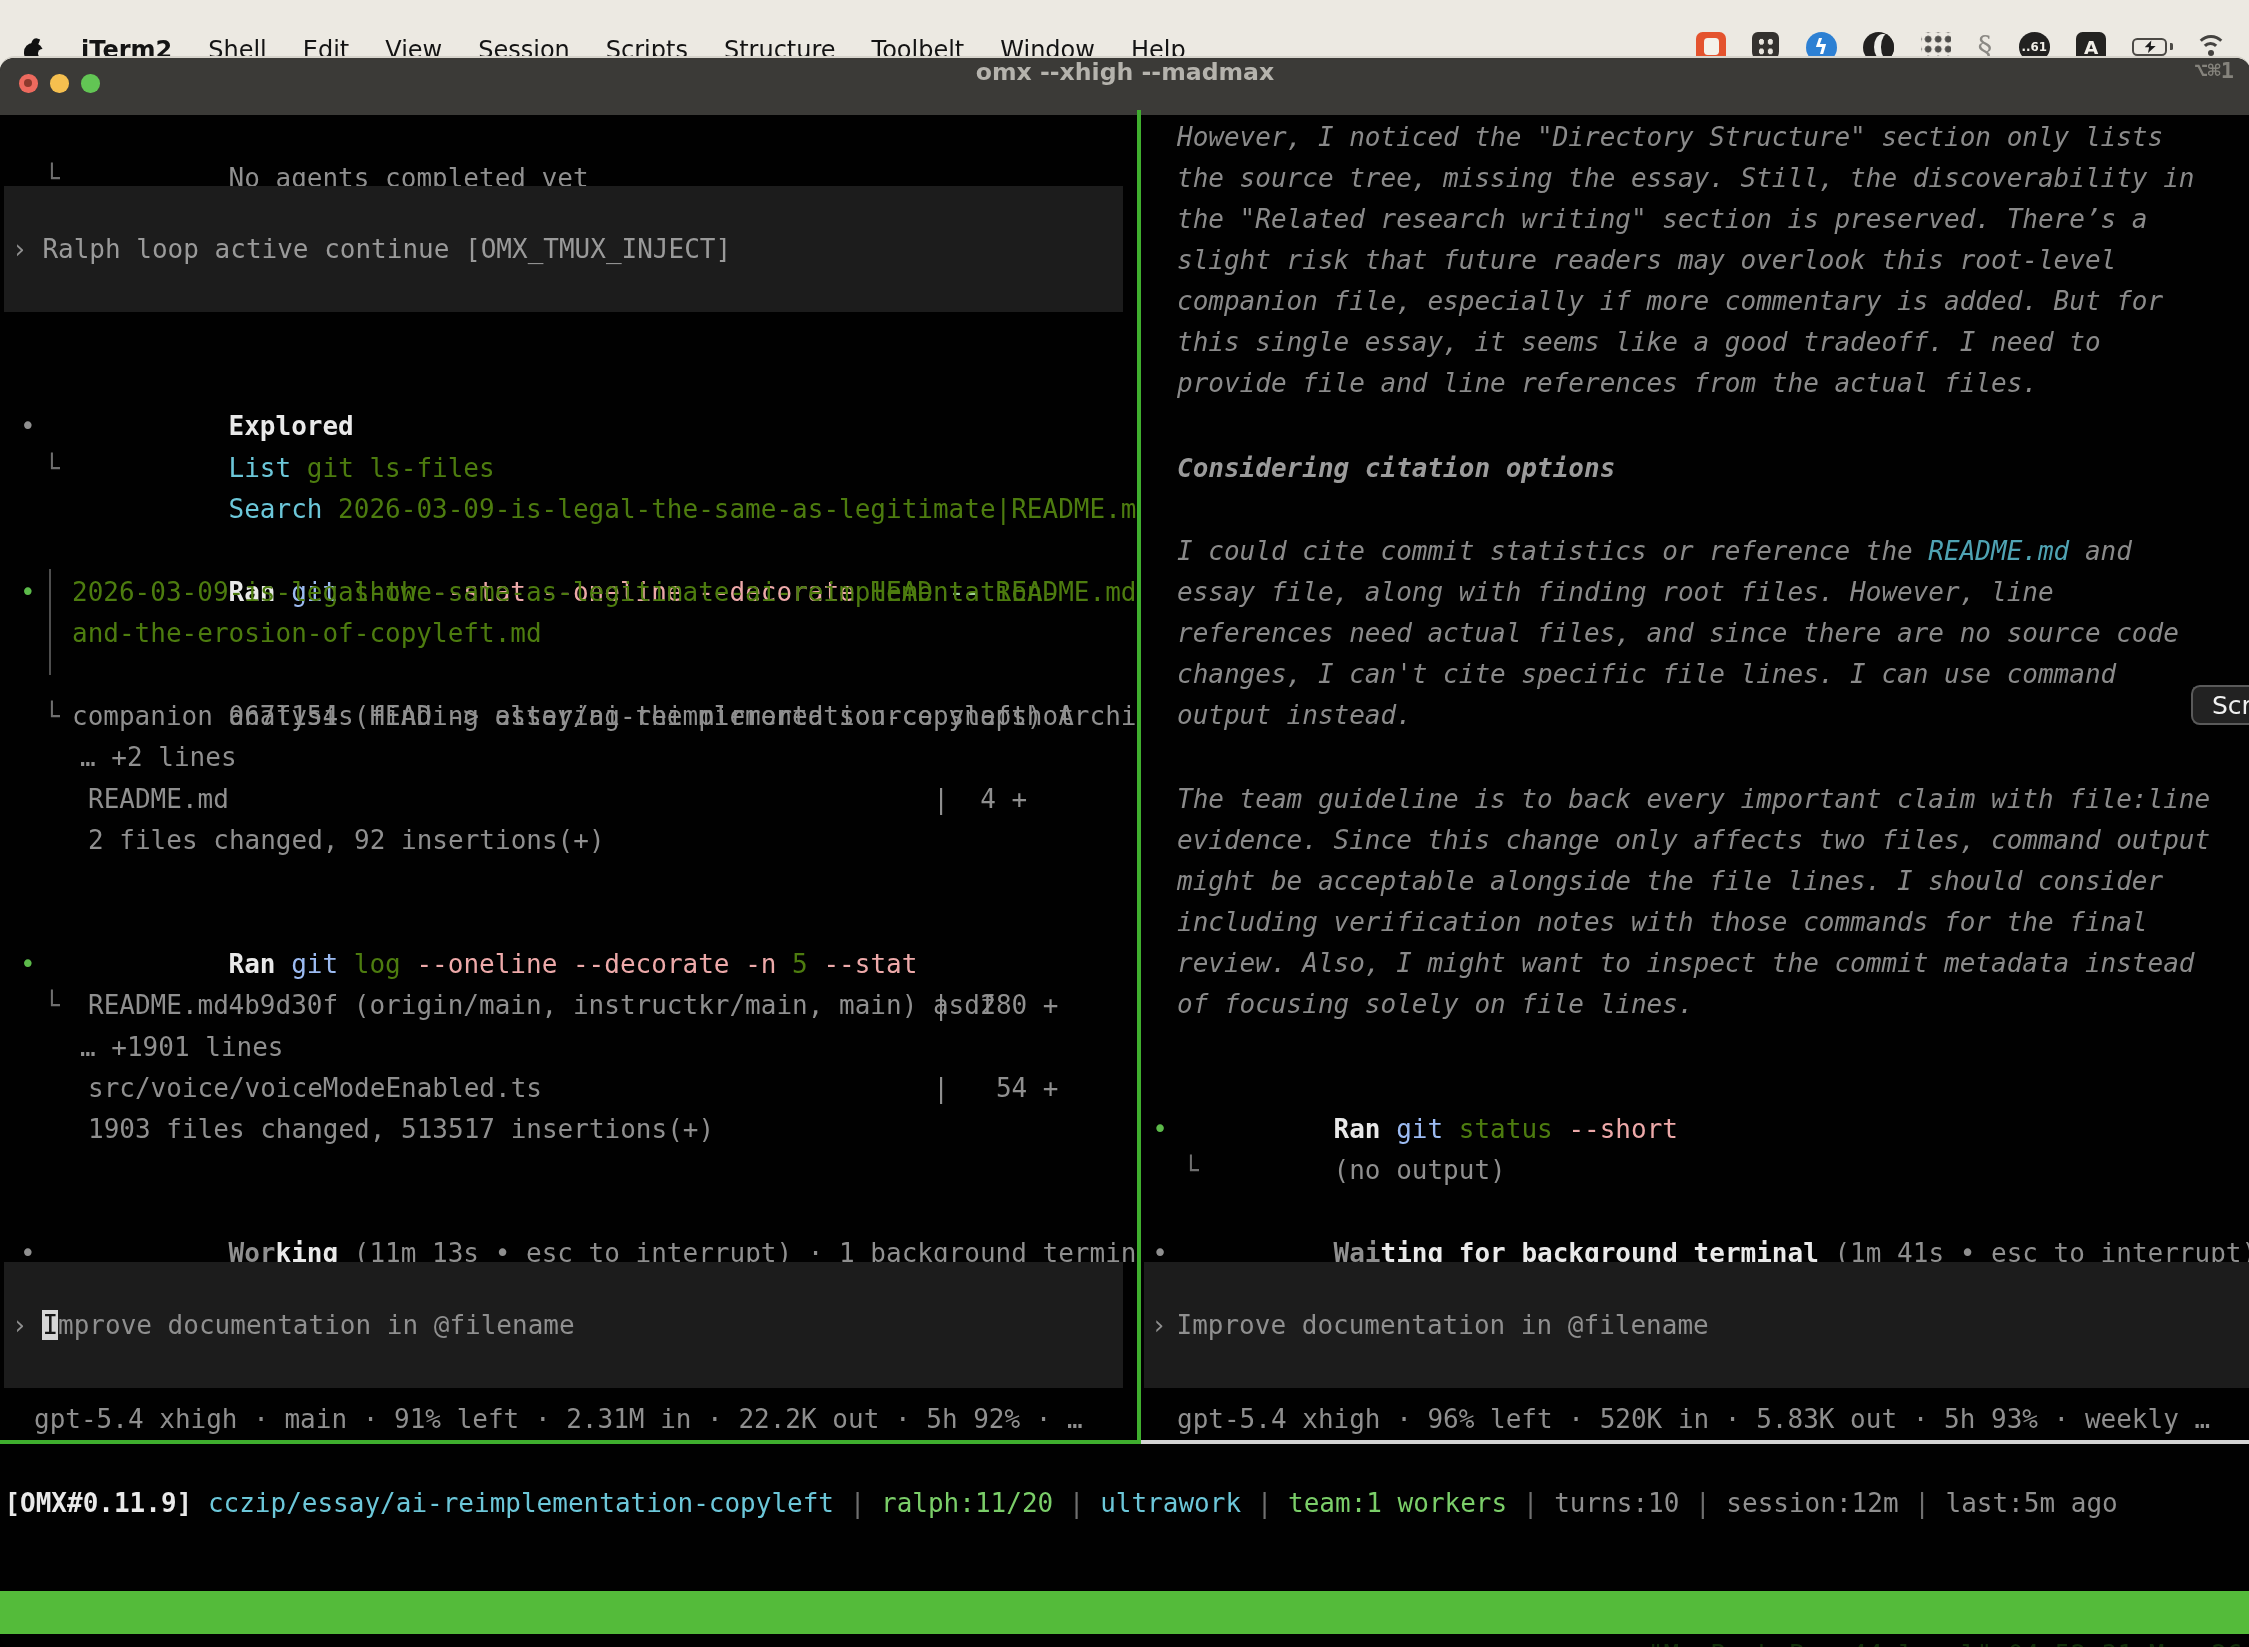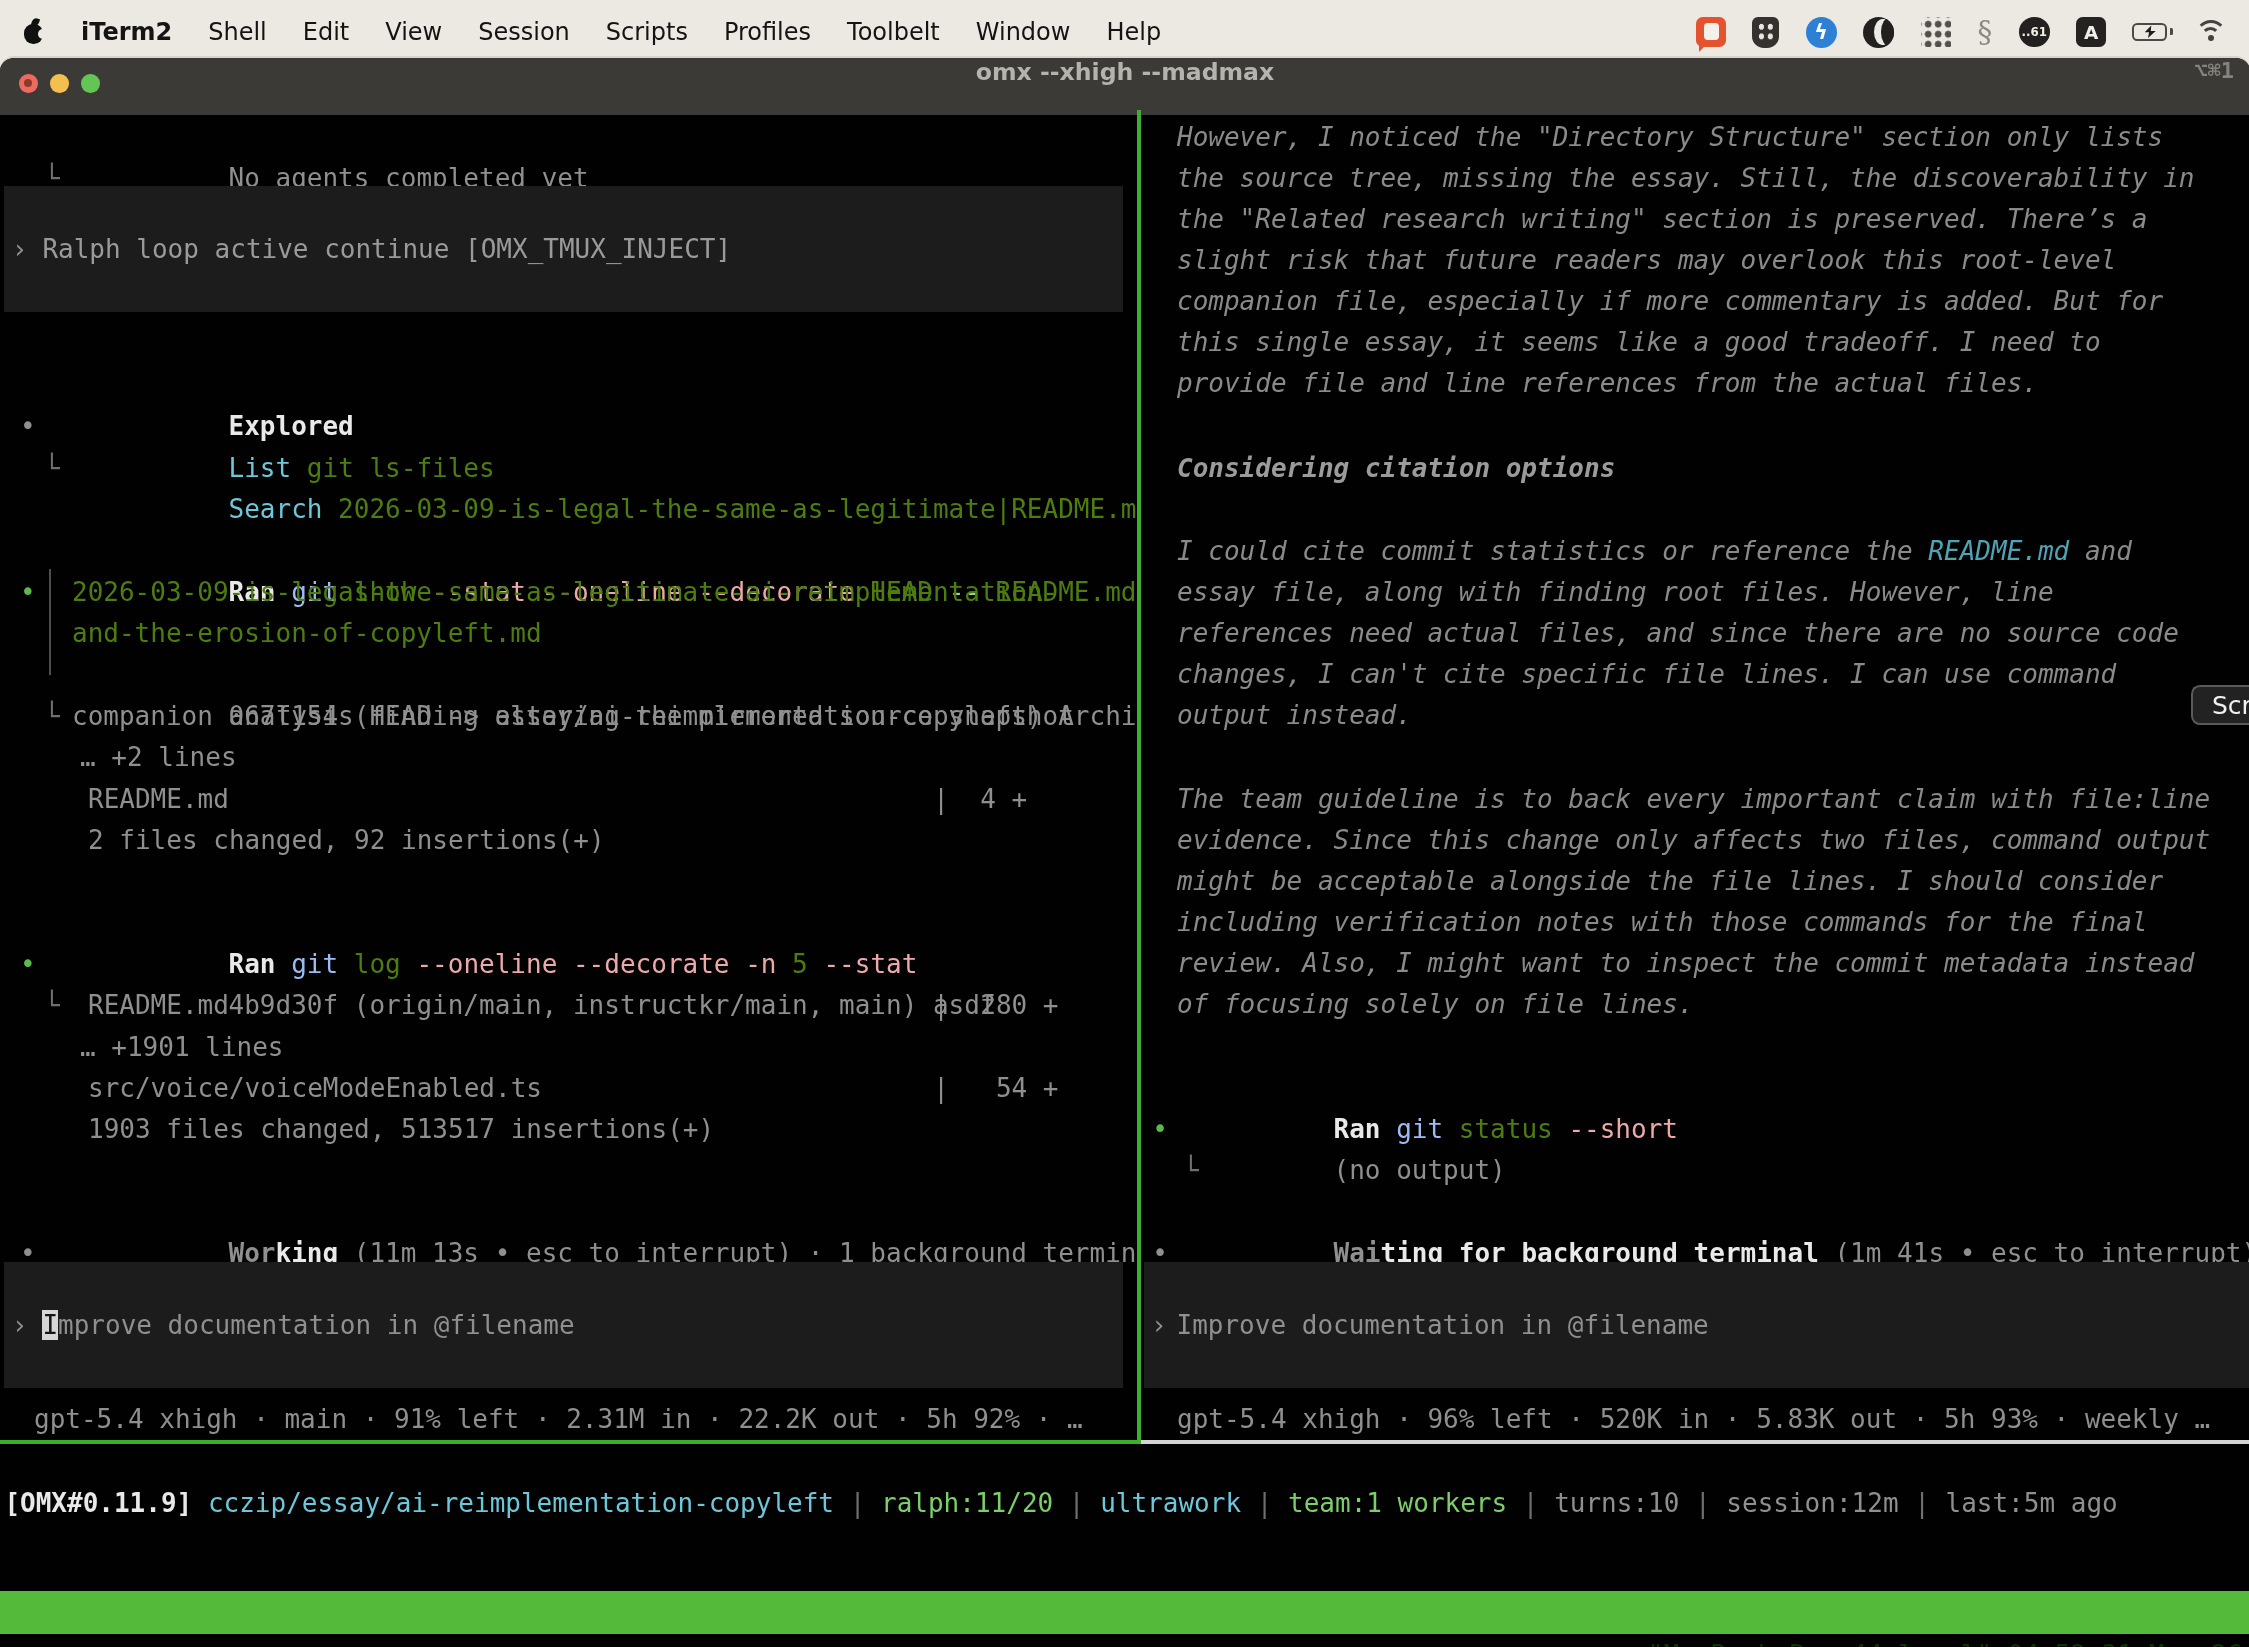--- a/index.html
+++ b/index.html
@@ -1,21 +1,21 @@
 <!DOCTYPE html>
 <html style="font-size:11.8px"><head>
 <meta charset="utf-8">
 <style>
   html,body{margin:0;padding:0;background:#000;}
   .screen{position:relative;width:2250px;height:1648px;overflow:hidden;
           background:linear-gradient(#ece9e2 0 75px,#000 75px 100%);}
 
   
   .menubar{position:absolute;top:0;left:0;right:0;height:64px;background:#ece9e2;
-           display:flex;align-items:center;padding:0 22px;box-sizing:border-box;
+           display:flex;align-items:flex-end;padding:0 22px;box-sizing:border-box;
            font:500 24px "DejaVu Sans",sans-serif;color:#141414;}
   .apple{width:22px;height:25px;position:relative;margin-right:37px;}
   .apple i{position:absolute;left:1.5px;top:4.4px;width:19px;height:20px;background:#111;
            border-radius:45% 45% 48% 48%;}
   .apple i::before{content:"";position:absolute;left:8.9px;top:-5.9px;width:6.6px;height:8px;
            background:#111;border-radius:60% 0 60% 0;transform:rotate(20deg);}
   .apple i::after{content:"";position:absolute;right:-5.2px;top:5.2px;width:9.6px;height:9.6px;
            background:#ece9e2;border-radius:50%;}
   .mi{margin-right:36px;white-space:nowrap;}
   .mi.bold{font-weight:bold;}
@@ -137,21 +137,21 @@
   <div class="menubar">
     <span class="apple">
         <i></i>
       </span>
     <span class="mi bold">iTerm2</span>
     <span class="mi">Shell</span>
     <span class="mi">Edit</span>
     <span class="mi">View</span>
     <span class="mi">Session</span>
     <span class="mi">Scripts</span>
-    <span class="mi">Profiles</span>
+    <span class="mi">Structure</span>
     <span class="mi">Toolbelt</span>
     <span class="mi">Window</span>
     <span class="mi">Help</span>
     <span class="micons">
       <span class="ic ic-chat"></span>
       <span class="ic ic-shield"></span>
       <span class="ic ic-bolt"></span>
       <span class="ic ic-moon"></span>
       <span class="ic ic-dots"></span>
       <span class="ic ic-squig"></span>

